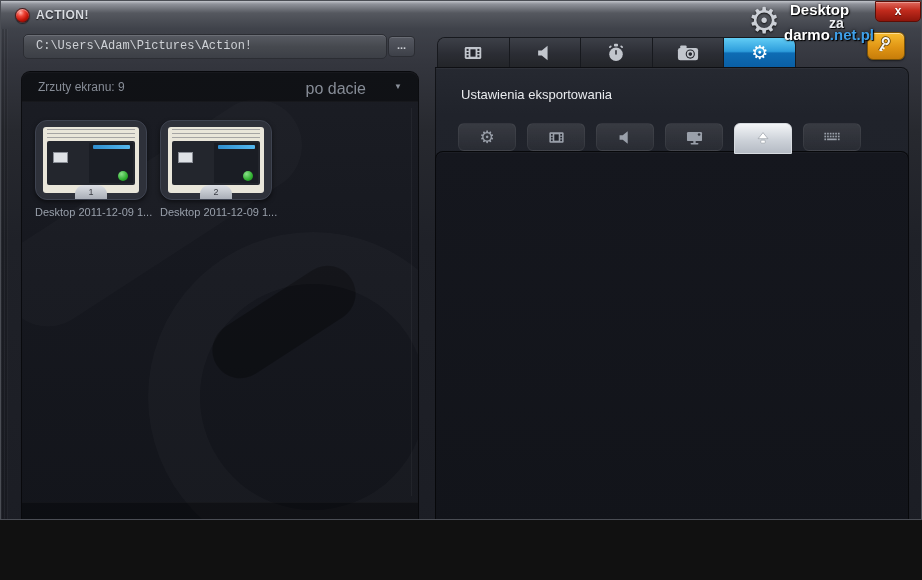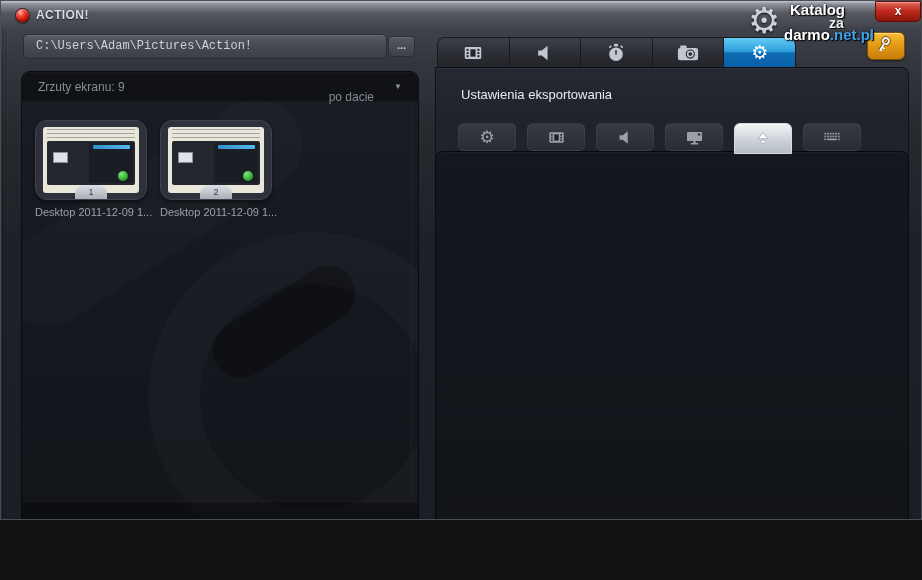--- a/index.html
+++ b/index.html
@@ -40,21 +40,21 @@
     background:linear-gradient(180deg,#565962 0%,#3d4048 100%); border:1px solid #2b2d33;
     color:#cdd0d5; font-size:11px; font-weight:bold; text-align:center; line-height:16px;
     box-shadow:inset 0 1px 0 rgba(255,255,255,.12); }
 
   .list-panel{ left:20px; top:70px; width:398px; height:462px; border-radius:9px;
     background:linear-gradient(180deg,#1b1d24 0%,#16181f 45%,#13151b 100%);
     border:1px solid rgba(0,0,0,.55); box-shadow:inset 0 1px 0 rgba(255,255,255,.05); overflow:hidden; }
   .list-header{ position:absolute; left:0; right:0; top:0; height:30px;
     background:rgba(0,0,0,.38); border-bottom:1px solid rgba(255,255,255,.03); }
   .list-count{ position:absolute; left:16px; top:8px; font-size:12px; color:#868c96; }
-  .sort-label{ position:absolute; right:44px; top:8px; font-size:12px; color:#868c96;margin-top:10px; }
+  .sort-label{ position:absolute; right:52px; top:8px; font-size:16px; color:#868c96; }
   .sort-arrow{ position:absolute; right:16px; top:10px; font-size:8px; color:#8b919b; }
   .wm-ring{ position:absolute; right:-60px; top:160px; width:330px; height:330px; border-radius:50%;
     border:52px solid rgba(255,255,255,.022); }
   .wm-band{ position:absolute; left:-40px; top:95px; width:340px; height:92px; border-radius:46px;
     background:rgba(255,255,255,.018); transform:rotate(-33deg); }
   .wm-pill{ position:absolute; left:182px; top:222px; width:160px; height:56px; border-radius:28px;
     background:rgba(0,0,0,.30); transform:rotate(-33deg); }
   .scroll-line{ position:absolute; right:6px; top:36px; bottom:36px; width:1px; background:rgba(255,255,255,.045); }
   .list-footer{ position:absolute; left:0; right:0; bottom:0; height:30px;
     background:rgba(0,0,0,.32); border-top:1px solid rgba(255,255,255,.03); }
@@ -158,21 +158,21 @@
 </style>
 </head>
 <body>
 
 <div class="window">
   <div class="abs edge-grooves"></div>
 
   <div class="abs record-ball"></div>
   <div class="abs win-title">ACTION!</div>
   <div class="abs wm-gear">⚙</div>
-  <div class="abs wm-top">Katalog</div>
+  <div class="abs wm-top">Desktop</div>
   <div class="abs wm-mid">za</div>
   <div class="abs wm-bottom"><span>darmo</span><span class="wm-blue">.net.pl</span></div>
   <div class="abs close-btn">x</div>
 
   <div class="abs path-field">C:\Users\Adam\Pictures\Action!</div>
   <div class="abs path-browse">...</div>
 
   <div class="abs list-panel">
     <div class="wm-band"></div>
     <div class="wm-pill"></div>

